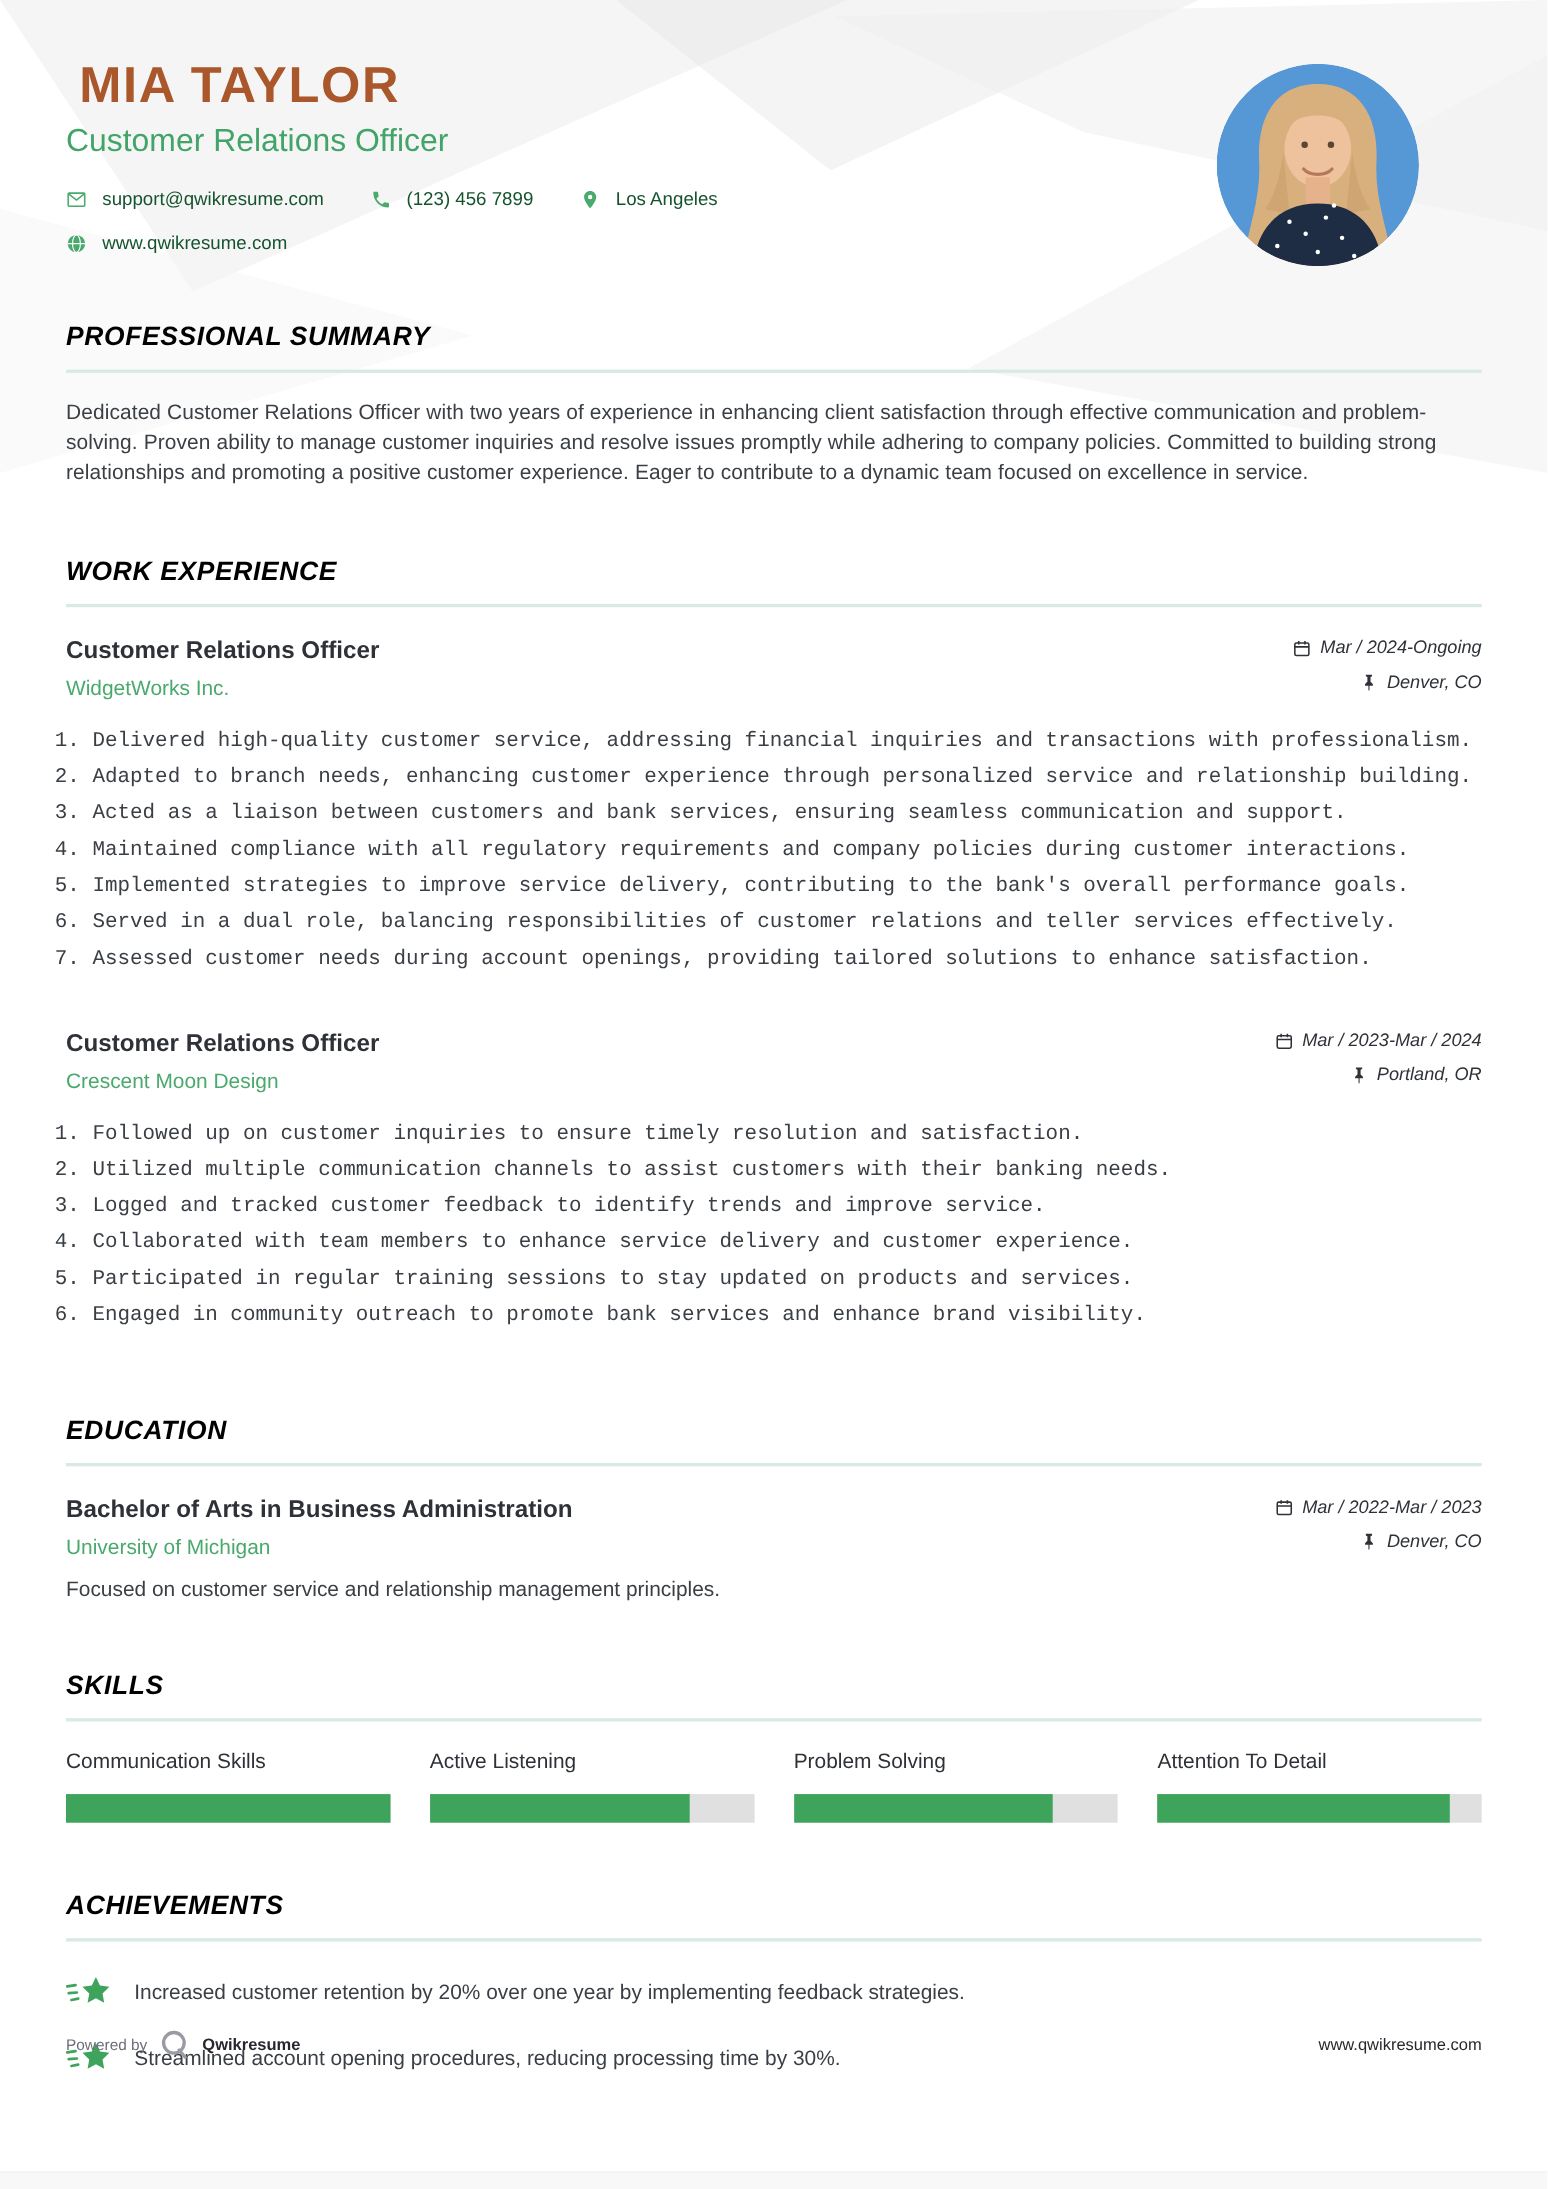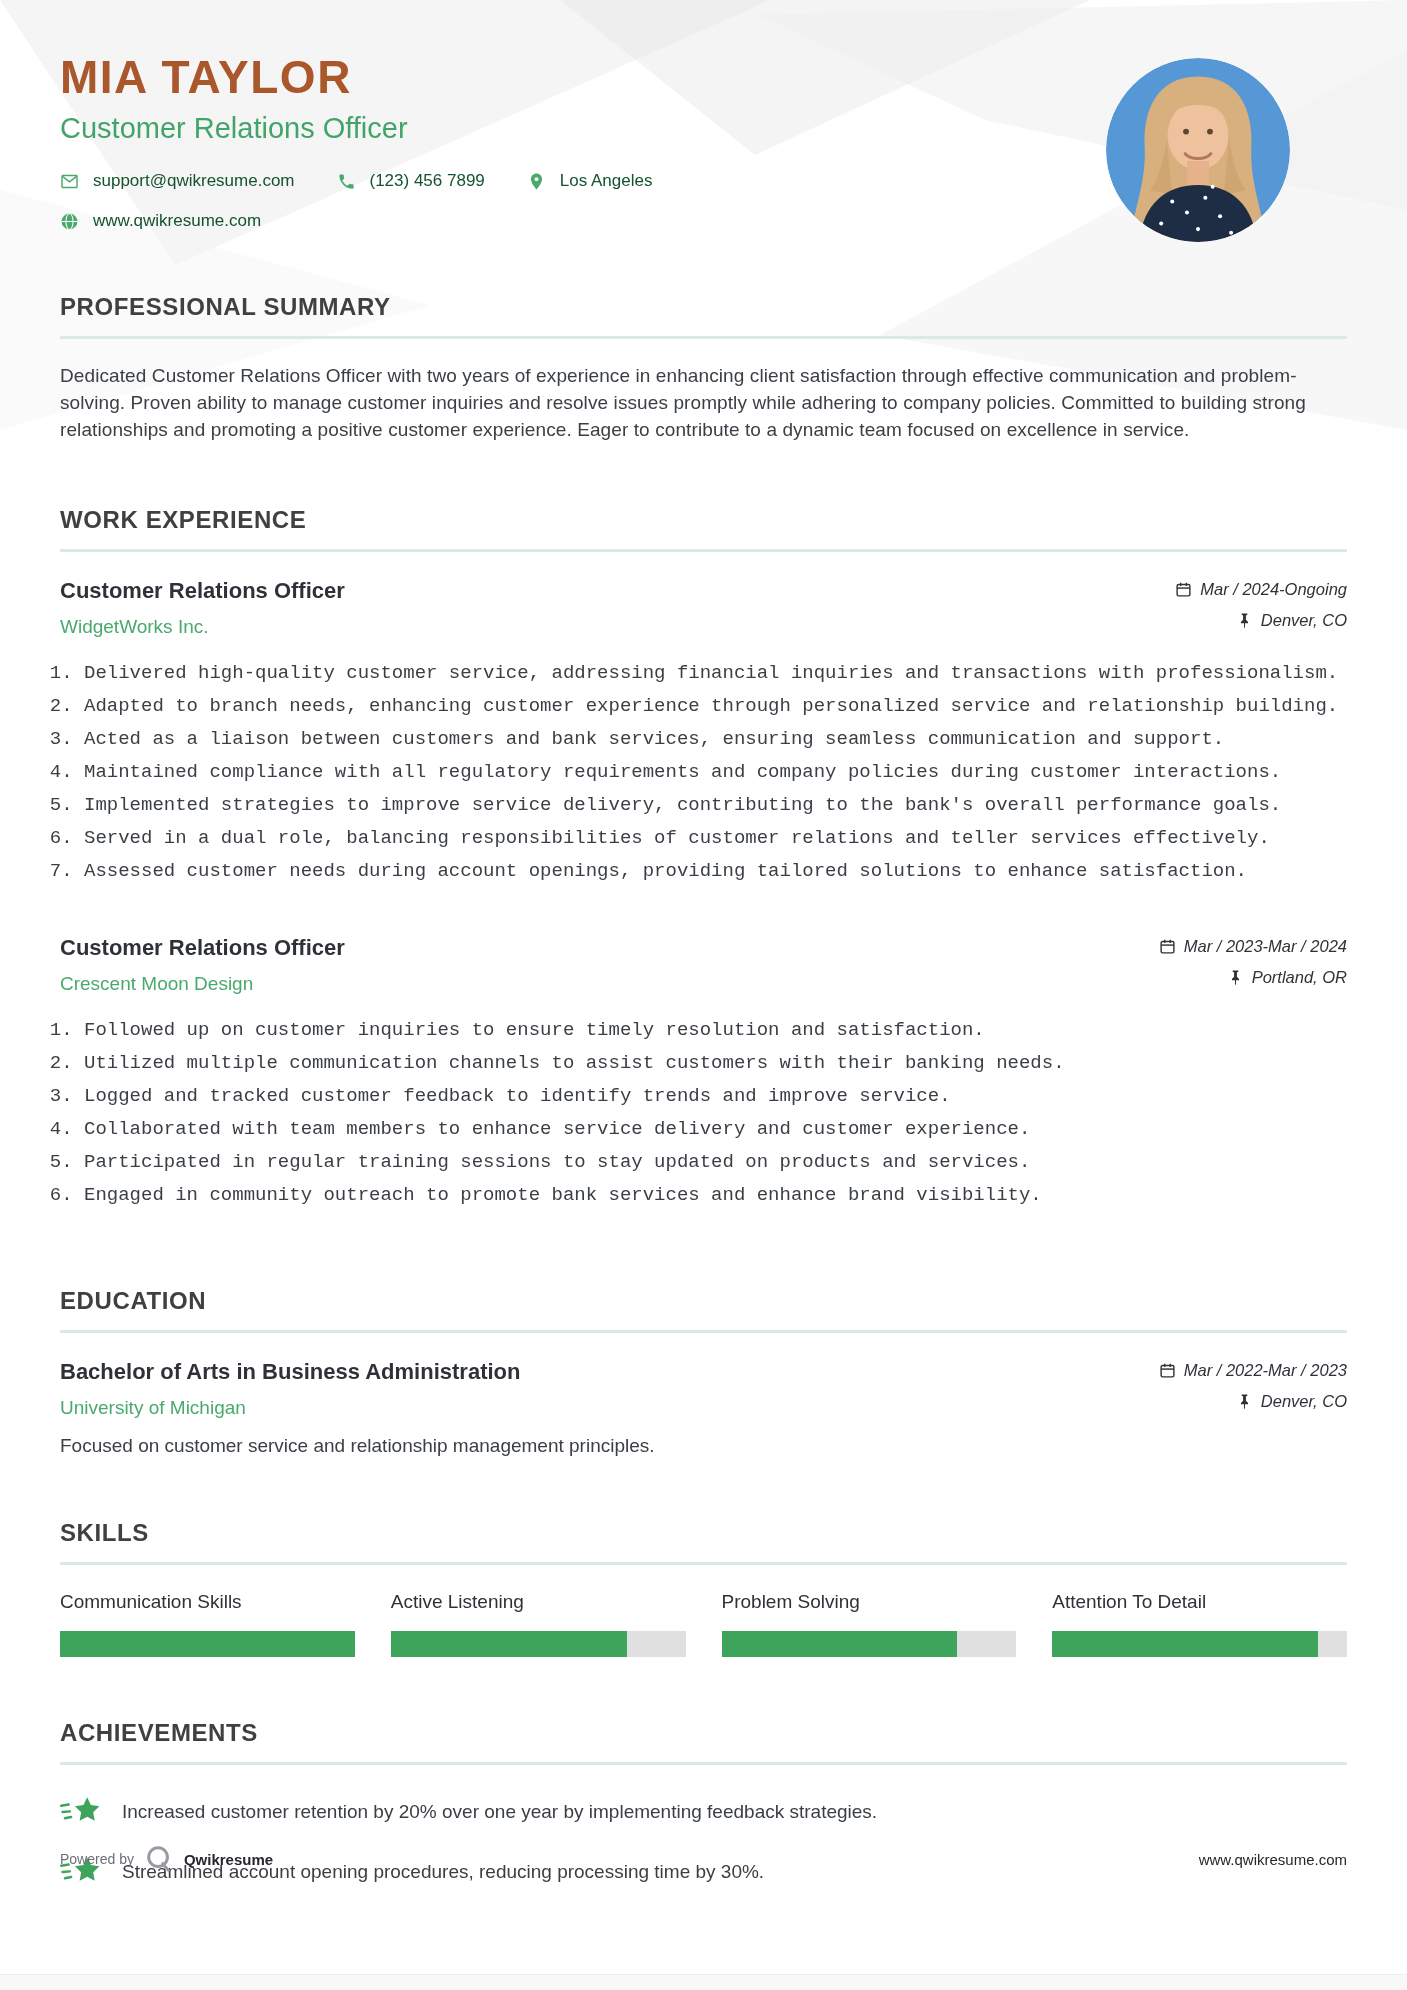--- a/index.html
+++ b/index.html
@@ -24,20 +24,21 @@
 
   .content { position: relative; padding: 0 60px; }
 
   
   .hdr { position: relative; padding-top: 50px; }
   .name {
     font-size: 46px;
     font-weight: 700;
     letter-spacing: 1.5px;
     color: #a9572b;
+    margin-left: 12px;
   }
   .job-title {
     margin-top: 8px;
     font-size: 29px;
     font-weight: 500;
     color: #43a469;
   }
   .contact-row {
     display: flex;
     align-items: center;
@@ -61,21 +62,22 @@
     overflow: hidden;
   }
   .avatar svg { width: 100%; height: 100%; display: block; }
 
   
   .section { margin-top: 62px; }
   .section-heading {
     font-size: 24px;
     font-weight: 700;
     letter-spacing: 0.6px;
-    color: #404040;
+    color: #000000;
+    font-style: italic;
   }
   .section-rule {
     margin-top: 15px;
     height: 3px;
     background: #d8eae2;
   }
   .section-body { margin-top: 24px; }
 
   .summary-text {
     font-size: 19px;

